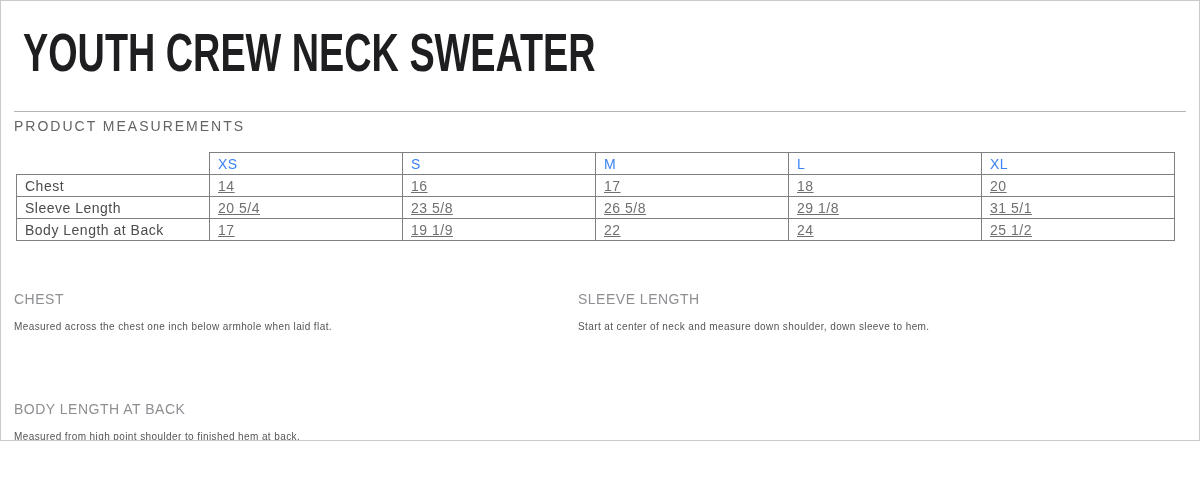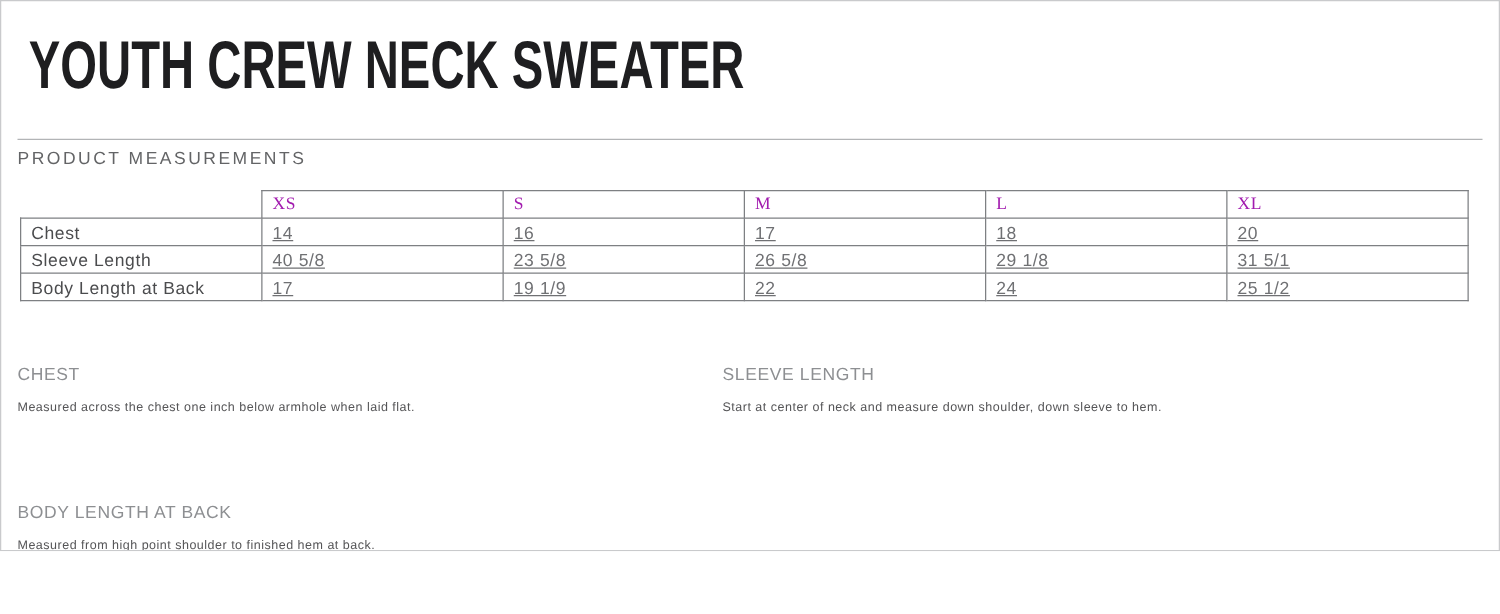--- a/index.html
+++ b/index.html
@@ -65,21 +65,21 @@
     padding: 2px 0 2px 8px;
     vertical-align: middle;
     letter-spacing: 0.5px;
     overflow: hidden;
     white-space: nowrap;
   }
   table.measurements td.blank {
     border: none;
     background: transparent;
   }
-  table.measurements td.col-header { color: #a21caf; font-family: Liberation Serif, serif; }
+  table.measurements td.col-header { color: #3b82f6; }
   table.measurements td.row-label  { color: #4b4c4e; }
   table.measurements td.cell-value { color: #6f7073; text-decoration: underline; }
 
   .definition {
     position: absolute;
   }
   .definition .def-heading {
     font-size: 14px;
     line-height: 20px;
     letter-spacing: 0.5px;
@@ -121,21 +121,21 @@
       <tr>
         <td class="row-label">Chest</td>
         <td class="cell-value">14</td>
         <td class="cell-value">16</td>
         <td class="cell-value">17</td>
         <td class="cell-value">18</td>
         <td class="cell-value">20</td>
       </tr>
       <tr>
         <td class="row-label">Sleeve Length</td>
-        <td class="cell-value">40 5/8</td>
+        <td class="cell-value">20 5/4</td>
         <td class="cell-value">23 5/8</td>
         <td class="cell-value">26 5/8</td>
         <td class="cell-value">29 1/8</td>
         <td class="cell-value">31 5/1</td>
       </tr>
       <tr>
         <td class="row-label">Body Length at Back</td>
         <td class="cell-value">17</td>
         <td class="cell-value">19 1/9</td>
         <td class="cell-value">22</td>

